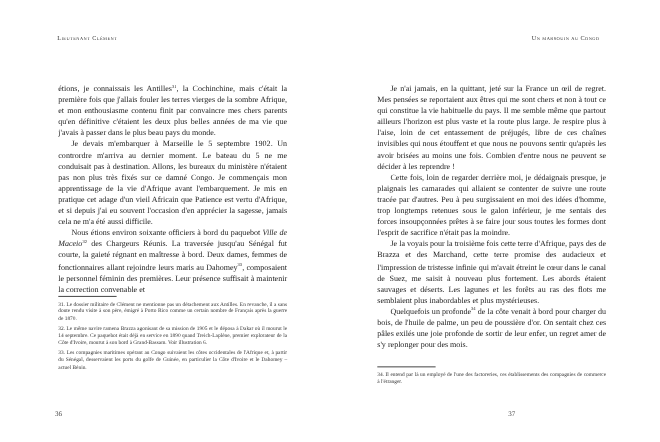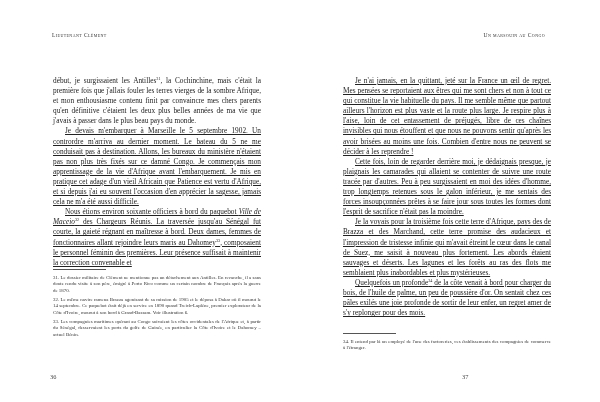--- a/index.html
+++ b/index.html
@@ -20,21 +20,21 @@
     .left .running-head { left: 52px; }
     .right .running-head { right: 55px; text-align: right; }
 
     .body-text {
       position: absolute; top: 76px; width: 208px;
       font-size: 7.3px; line-height: 10.1px; text-align: justify; color: #222;
     }
     .left .body-text { left: 53px; }
     .right .body-text { left: 343px; left: 43px; }
     .body-text p { margin: 0; text-indent: 0; hyphens: auto; }
-    .body-text p.indent { text-indent: 12px; text-decoration: underline; }
+    .body-text p.indent { text-indent: 12px; }
     .body-text sup { font-size: 4.2px; line-height: 0; vertical-align: 3px; }
     .body-text em { font-style: italic; }
 
     .fn-rule { position: absolute; height: 0; border-top: 0.6px solid #555; width: 53px; }
     .left .fn-rule { left: 53px; top: 269px; }
     .right .fn-rule { left: 343px; left: 43px; top: 333px; }
 
     .footnotes {
       position: absolute; width: 208px; font-size: 4.9px; line-height: 6.3px;
       text-align: justify; color: #333;
@@ -49,21 +49,21 @@
   </style>
 </head>
 <body>
 
 <div class="spread">
 
   <div class="page left">
     <div class="running-head">Lieutenant Clément</div>
 
     <div class="body-text">
-      <p><span>début, je surgissaient les Antilles</span><sup>31</sup><span>, la Cochinchine, mais c'était la première fois que j'allais fouler les terres vierges de la sombre Afrique, et mon enthousiasme contenu finit par convaincre mes chers parents qu'en définitive c'étaient les deux plus belles années de ma vie que j'avais à passer dans le plus beau pays du monde.</span></p>
+      <p><span>étions, je connaissais les Antilles</span><sup>31</sup><span>, la Cochinchine, mais c'était la première fois que j'allais fouler les terres vierges de la sombre Afrique, et mon enthousiasme contenu finit par convaincre mes chers parents qu'en définitive c'étaient les deux plus belles années de ma vie que j'avais à passer dans le plus beau pays du monde.</span></p>
       <p class="indent">Je devais m'embarquer à Marseille le 5 septembre 1902. Un contrordre m'arriva au dernier moment. Le bateau du 5 ne me conduisait pas à destination. Allons, les bureaux du ministère n'étaient pas non plus très fixés sur ce damné Congo. Je commençais mon apprentissage de la vie d'Afrique avant l'embarquement. Je mis en pratique cet adage d'un vieil Africain que Patience est vertu d'Afrique, et si depuis j'ai eu souvent l'occasion d'en apprécier la sagesse, jamais cela ne m'a été aussi difficile.</p>
       <p class="indent"><span>Nous étions environ soixante officiers à bord du paquebot </span><em>Ville de Maceio</em><sup>32</sup><span> des Chargeurs Réunis. La traversée jusqu'au Sénégal fut courte, la gaieté régnant en maîtresse à bord. Deux dames, femmes de fonctionnaires allant rejoindre leurs maris au Dahomey</span><sup>33</sup><span>, composaient le personnel féminin des premières. Leur présence suffisait à maintenir la correction convenable et</span></p>
     </div>
 
     <div class="fn-rule"></div>
     <div class="footnotes">
       <p>31. Le dossier militaire de Clément ne mentionne pas un détachement aux Antilles. En revanche, il a sans doute rendu visite à son père, émigré à Porto Rico comme un certain nombre de Français après la guerre de 1870.</p>
       <p>32. Le même navire ramena Brazza agonisant de sa mission de 1905 et le déposa à Dakar où il mourut le 14 septembre. Ce paquebot était déjà en service en 1890 quand Treich-Laplène, premier explorateur de la Côte d'Ivoire, mourut à son bord à Grand-Bassam. Voir illustration 6.</p>
       <p>33. Les compagnies maritimes opérant au Congo suivaient les côtes occidentales de l'Afrique et, à partir du Sénégal, desservaient les ports du golfe de Guinée, en particulier la Côte d'Ivoire et le Dahomey – actuel Bénin.</p>
     </div>

